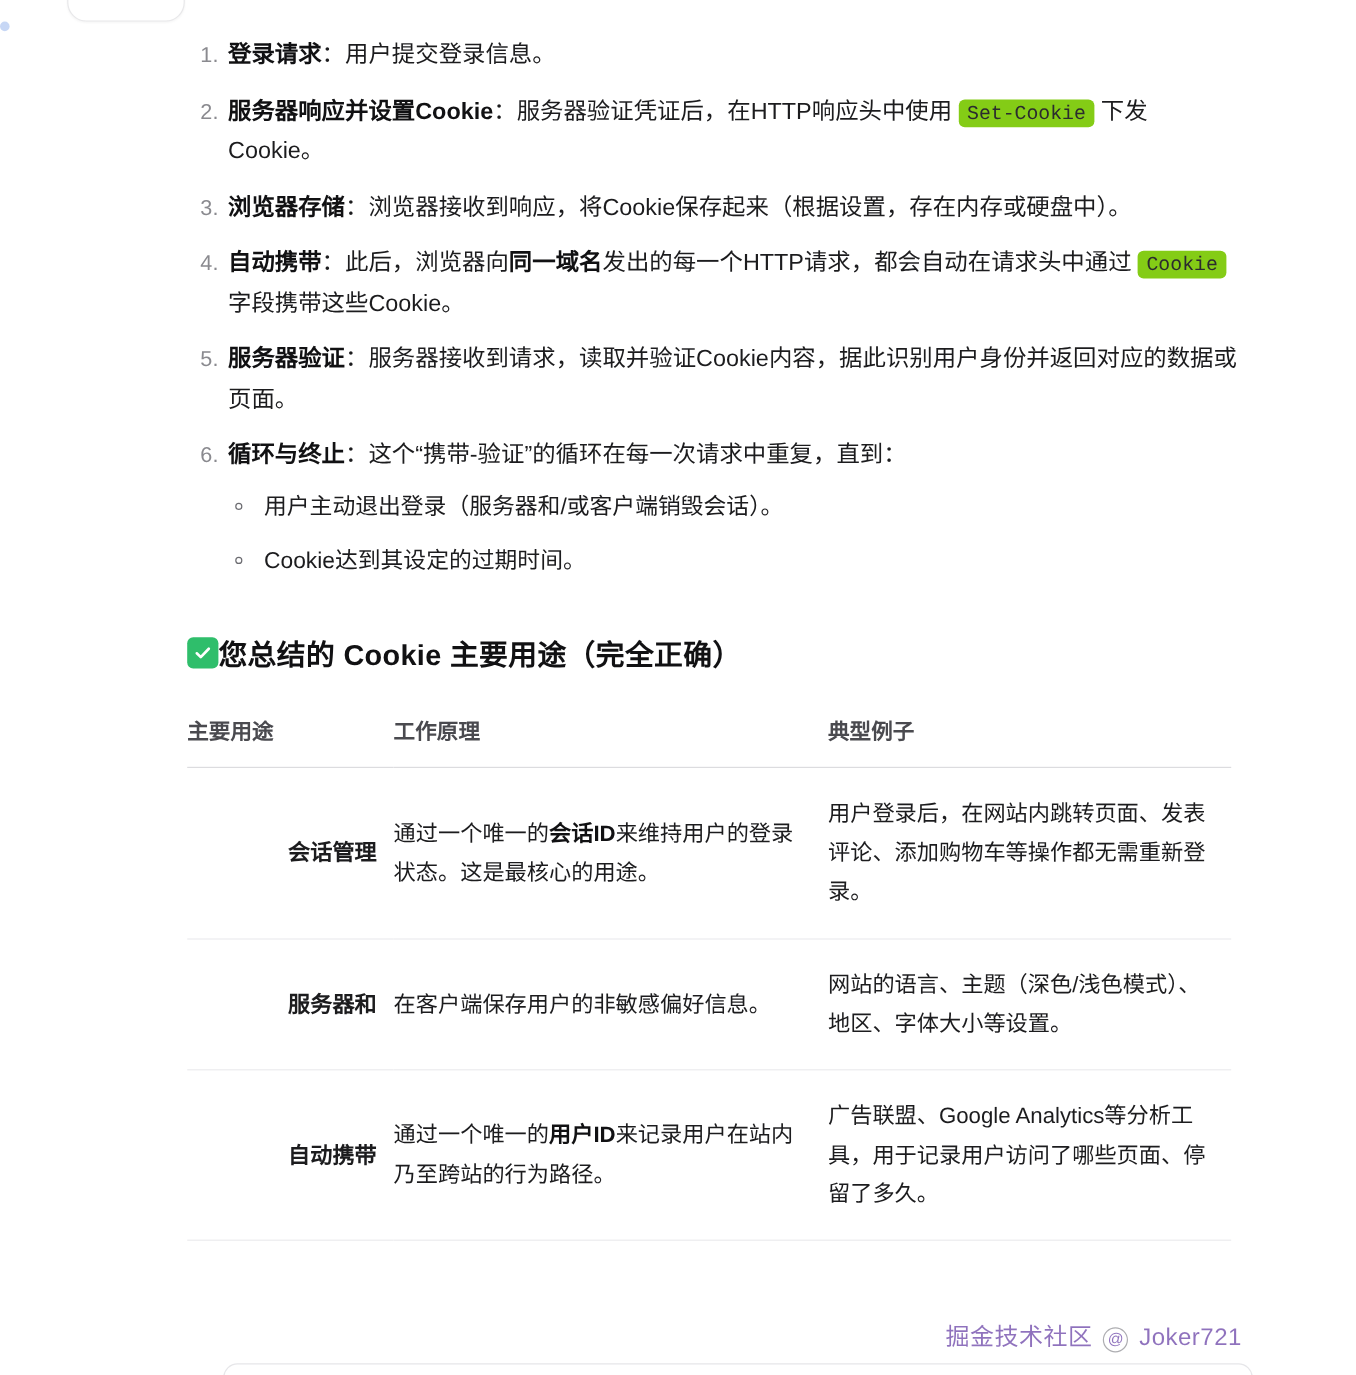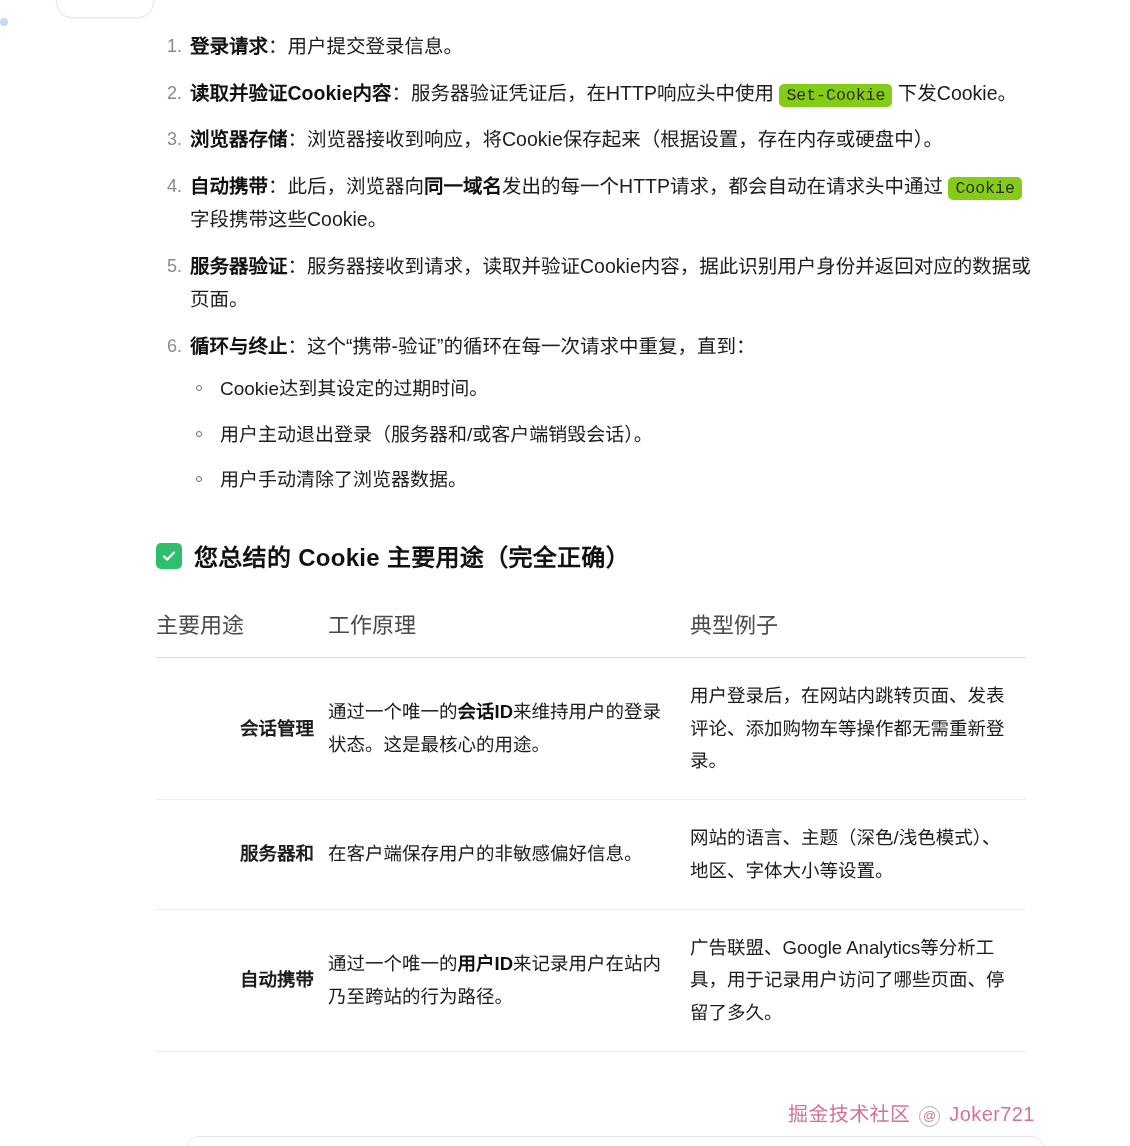--- a/index.html
+++ b/index.html
@@ -106,21 +106,20 @@
     height: 6px;
     border: 1.4px solid #6b6b70;
     border-radius: 50%;
     box-sizing: border-box;
   }
 
   
   .section-head {
     display: flex;
     align-items: center;
-    gap: 12px;
     margin: 42px 0 26px 0;
   }
   .check-box {
     width: 26px;
     height: 26px;
     border-radius: 5px;
     background: #2fbe6b;
     display: inline-flex;
     align-items: center;
     justify-content: center;
@@ -136,22 +135,22 @@
   }
 
   
   table.usage {
     width: 870px;
     border-collapse: collapse;
     table-layout: fixed;
   }
   table.usage th {
     text-align: left;
-    font-weight: normal;
-    font-size: 22px;
+    font-weight: bold;
+    font-size: 18px;
     color: #4a4a4f;
     padding: 8px 14px 18px 0;
     border-bottom: 1px solid #dcdcdf;
     margin-left: 40px;
   }
   table.usage td {
     vertical-align: middle;
     font-size: 18.5px;
     line-height: 1.75;
     color: #1c1c1e;
@@ -163,21 +162,21 @@
   table.usage col.c3 { width: 336px; }
   td.col-term { font-weight: bold; color: #111113; text-align: right; }
   td.col-2 { padding-right: 30px; }
 
   
   .watermark {
     position: absolute;
     left: 788px;
     top: 1098px;
     font-size: 20px;
-    color: #be185d;
+    color: #4c1d95;
     opacity: 0.62;
     letter-spacing: 0.4px;
     white-space: nowrap;
   }
   .wm-at {
     display: inline-block;
     border: 1.6px solid #7c7c82;
     border-radius: 50%;
     width: 19px;
     height: 19px;
@@ -206,37 +205,36 @@
 <div class="left-card"></div>
 <div class="left-dot"></div>
 
 <div class="content">
 
   <ol class="steps">
     <li>
       <span class="b">登录请求</span><span>：</span><span>用户提交登录信息。</span>
     </li>
     <li>
-      <span class="b">读取并验证Cookie内容</span><span>：</span><span>服务器验证凭证后，在HTTP响应头中使用 </span><code class="inline">Set-Cookie</code><span> 下发Cookie。</span>
+      <span class="b">服务器响应并设置Cookie</span><span>：</span><span>服务器验证凭证后，在HTTP响应头中使用 </span><code class="inline">Set-Cookie</code><span> 下发Cookie。</span>
     </li>
     <li>
       <span class="b">浏览器存储</span><span>：</span><span>浏览器接收到响应，将Cookie保存起来（根据设置，存在内存或硬盘中）。</span>
     </li>
     <li>
       <span class="b">自动携带</span><span>：</span><span>此后，浏览器向</span><span class="b">同一域名</span><span>发出的每一个HTTP请求，都会自动在请求头中通过 </span><code class="inline">Cookie</code><span> 字段携带这些Cookie。</span>
     </li>
     <li>
       <span class="b">服务器验证</span><span>：</span><span>服务器接收到请求，读取并验证Cookie内容，据此识别用户身份并返回对应的数据或页面。</span>
     </li>
     <li>
       <span class="b">循环与终止</span><span>：</span><span>这个“携带-验证”的循环在每一次请求中重复，直到：</span>
       <ul class="sub">
+        <li><span>用户主动退出登录（服务器和/或客户端销毁会话）。</span></li>
         <li><span>Cookie达到其设定的过期时间。</span></li>
-        <li><span>用户主动退出登录（服务器和/或客户端销毁会话）。</span></li>
-        <li><span>用户手动清除了浏览器数据。</span></li>
       </ul>
     </li>
   </ol>
 
   <div class="section-head">
     <span class="check-box">
       <svg width="16" height="16" viewBox="0 0 16 16" aria-hidden="true">
         <path d="M3 8.4 L6.3 11.6 L13 4.6" fill="none" stroke="#ffffff" stroke-width="2.2" stroke-linecap="round" stroke-linejoin="round"></path>
       </svg>
     </span>

